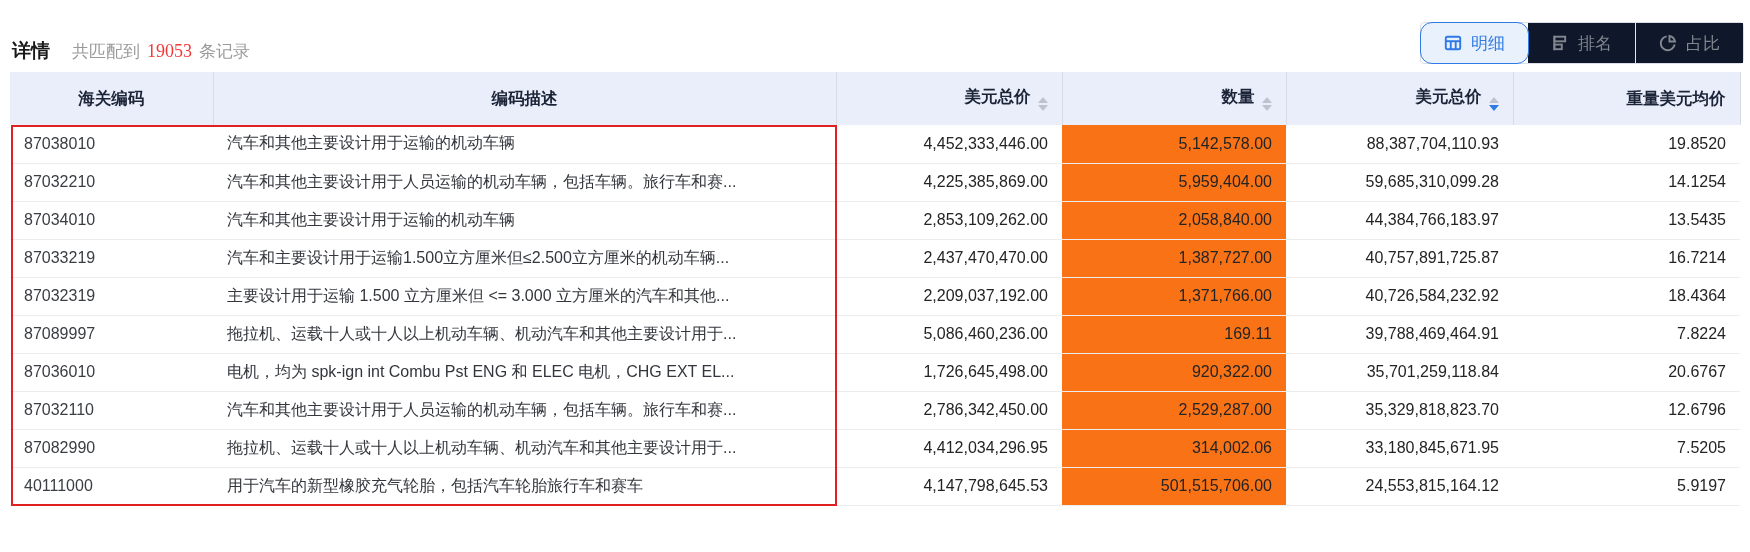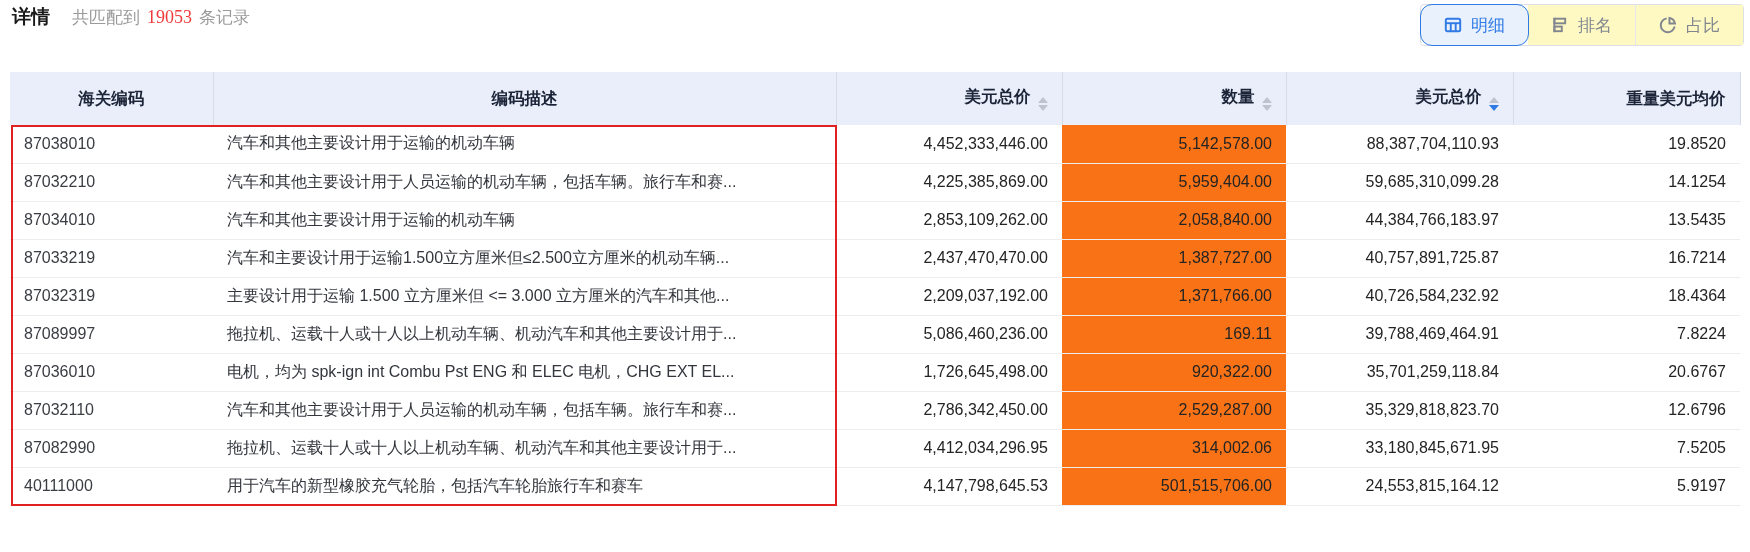--- a/index.html
+++ b/index.html
@@ -1,25 +1,25 @@
 <!DOCTYPE html>
 <html><head>
 <meta charset="utf-8">
 <style>
   html,body{margin:0;padding:0;background:#ffffff;width:1750px;height:552px;overflow:hidden;
     font-family:"Liberation Sans","DejaVu Sans",sans-serif;-webkit-font-smoothing:antialiased;}
-  .topbar{height:64px;display:flex;align-items:flex-start;justify-content:space-between;padding:4px 6px 0 12px;box-sizing:border-box;}
+  .topbar{height:64px;display:flex;align-items:flex-end;justify-content:space-between;padding:4px 6px 0 12px;box-sizing:border-box;}
   .title-area{display:flex;align-items:baseline;}
   .page-title{font-size:19px;font-weight:bold;color:#1a1a1a;}
   .match-text{margin-left:22px;font-size:17px;color:#9a9a9a;font-family:Liberation Serif, serif;}
   .match-text .count{color:#f03a3a;margin:0 7px;font-size:18px;}
   
   .btn-group{display:flex;border:1px solid #dcdfe6;border-radius:4px;background:#fff;}
   .vbtn{display:flex;align-items:center;gap:9px;height:40px;padding:0 23px;font-size:17px;color:#81868f;
-    background:#fef9c3;border:none;cursor:pointer;position:relative;box-sizing:border-box;font-family:inherit;}
+    background:#0f172a;border:none;cursor:pointer;position:relative;box-sizing:border-box;font-family:inherit;}
   .vbtn + .vbtn{border-left:1px solid #e4e7ec;}
   .vbtn.active{color:#2f7ae5;background:#e9f1fd;border:1px solid #2f7ae5;border-radius:12px;margin:-1px;z-index:2;height:42px;}
   .vbtn.active + .vbtn{border-left:none;}
   .vbtn svg{display:block;}
   
   .table-wrap{position:relative;margin:8px 10px 0 10px;}
   table{border-collapse:collapse;table-layout:fixed;width:1730px;}
   thead th{background:#e9eefa;height:53px;font-size:16.5px;font-weight:bold;color:#1c2438;
     padding:0 14px;box-sizing:border-box;border-right:1px solid #d7dbe6;white-space:nowrap;overflow:hidden;}
   thead th.al{text-align:center}

